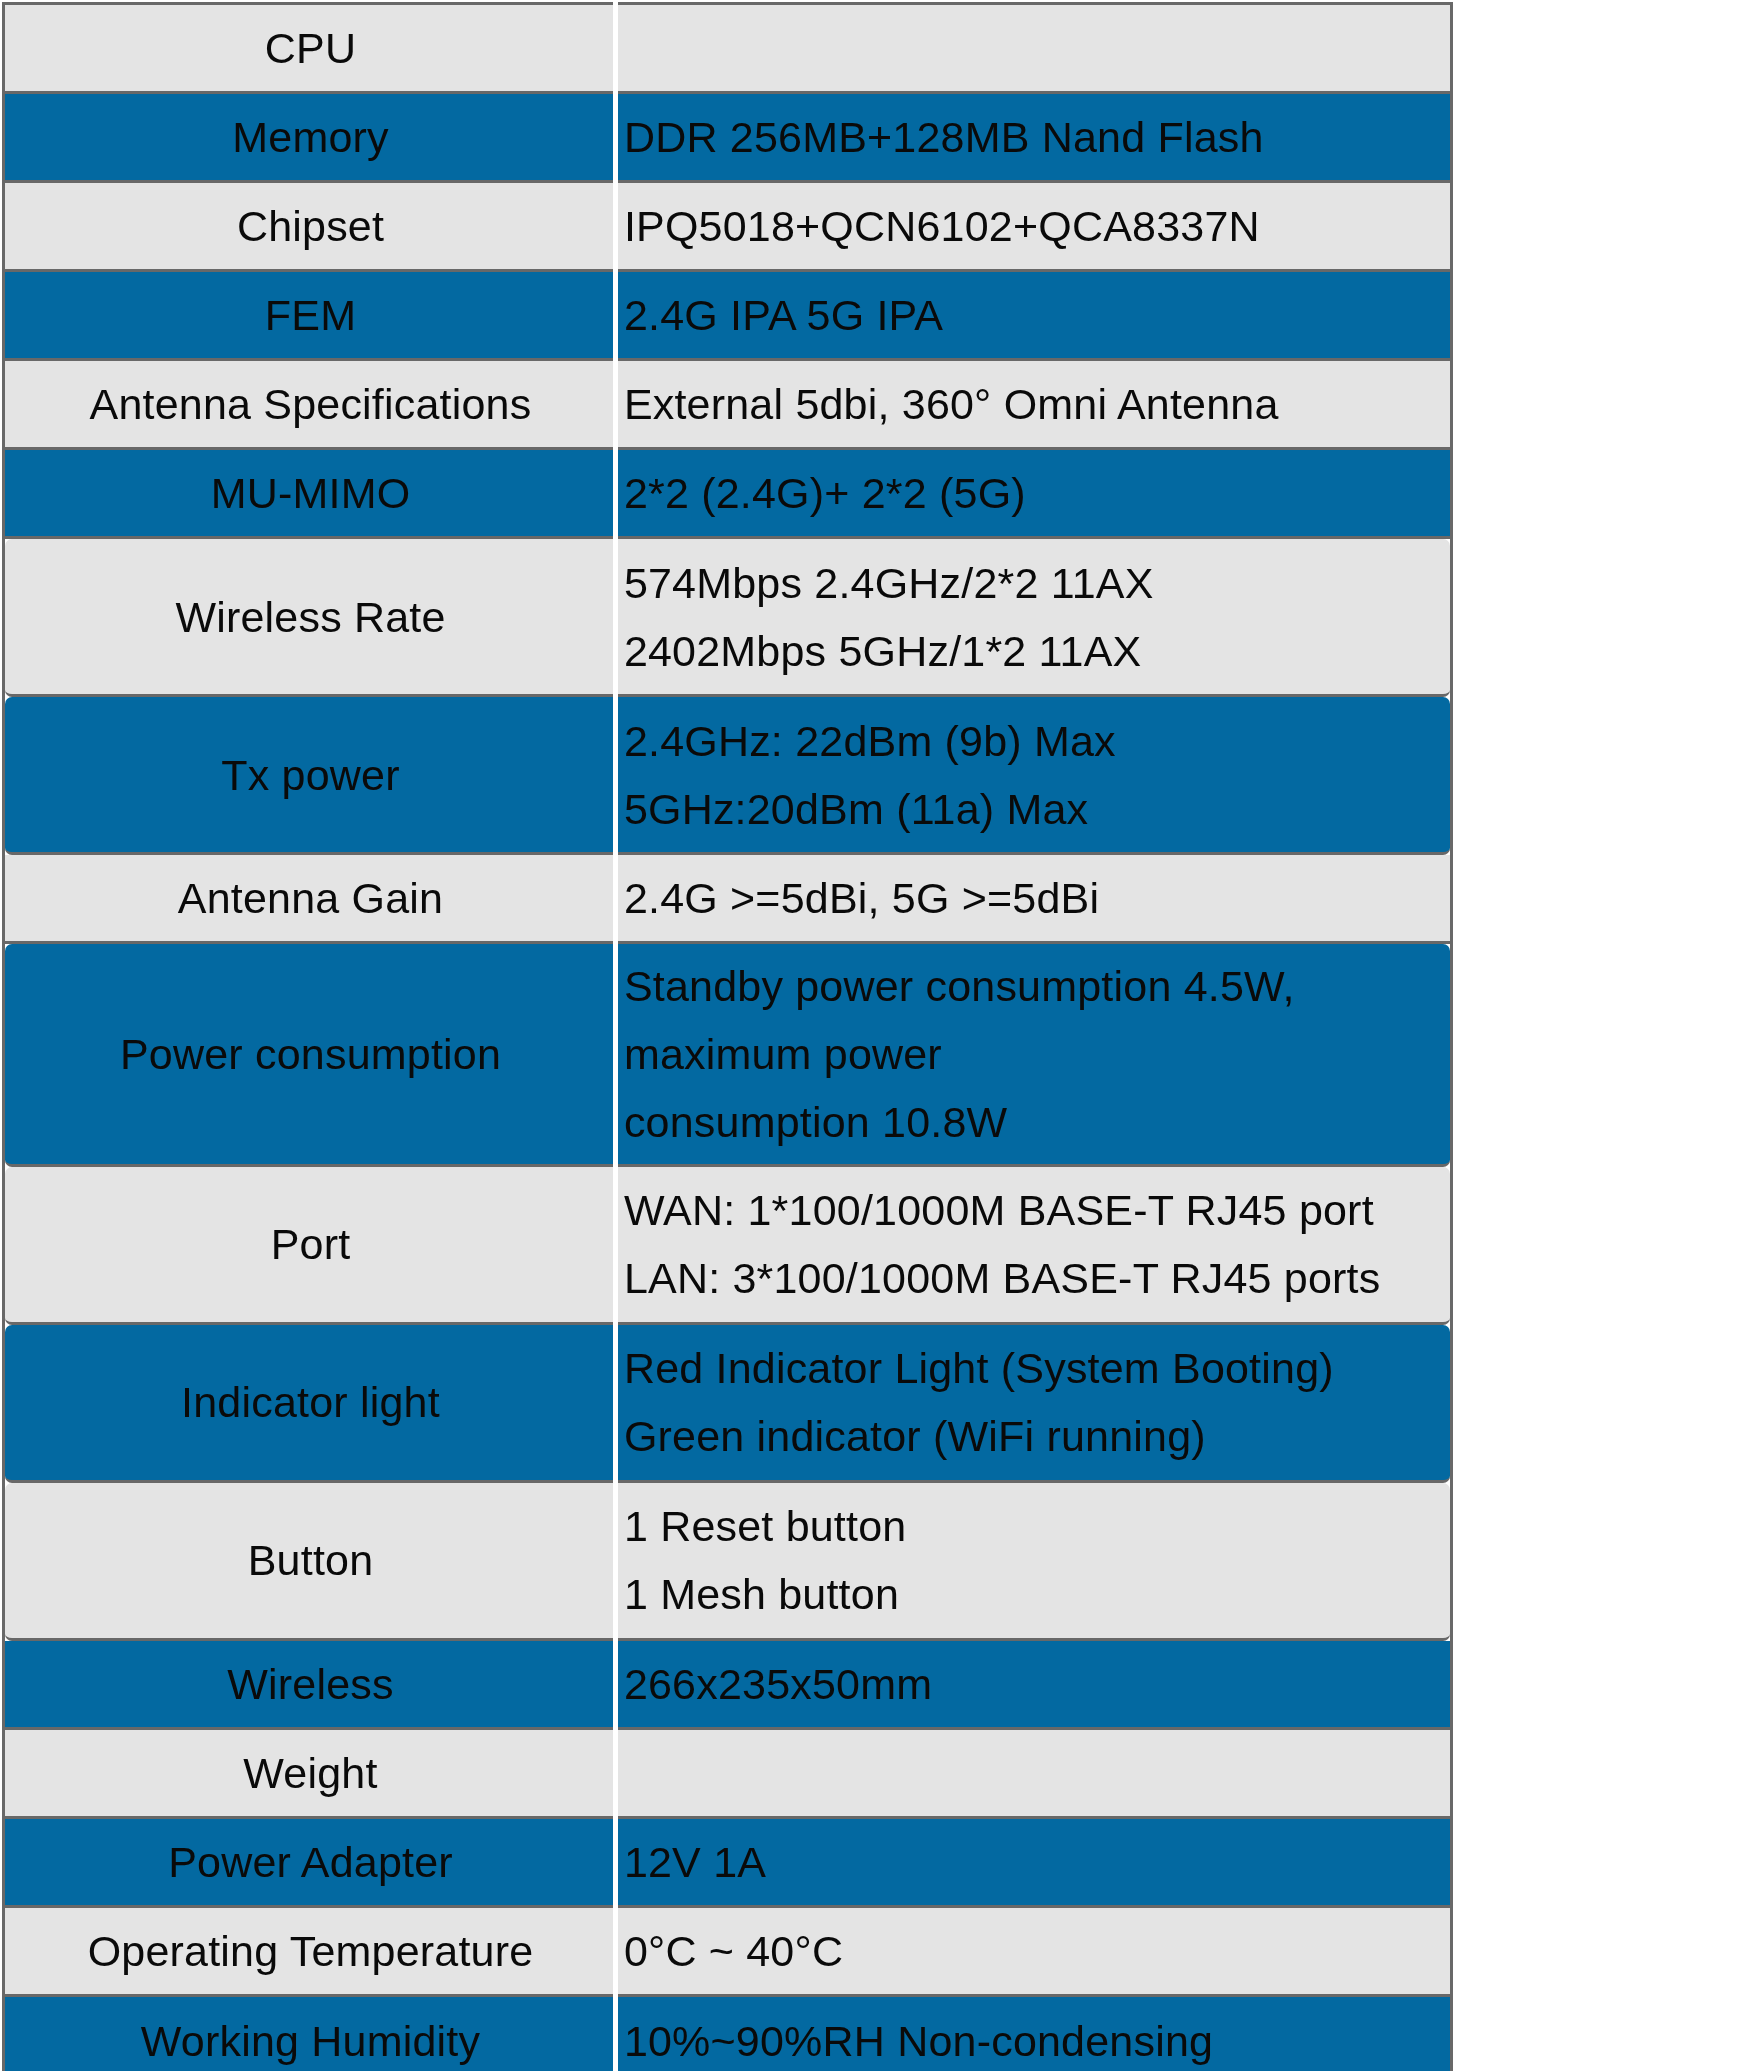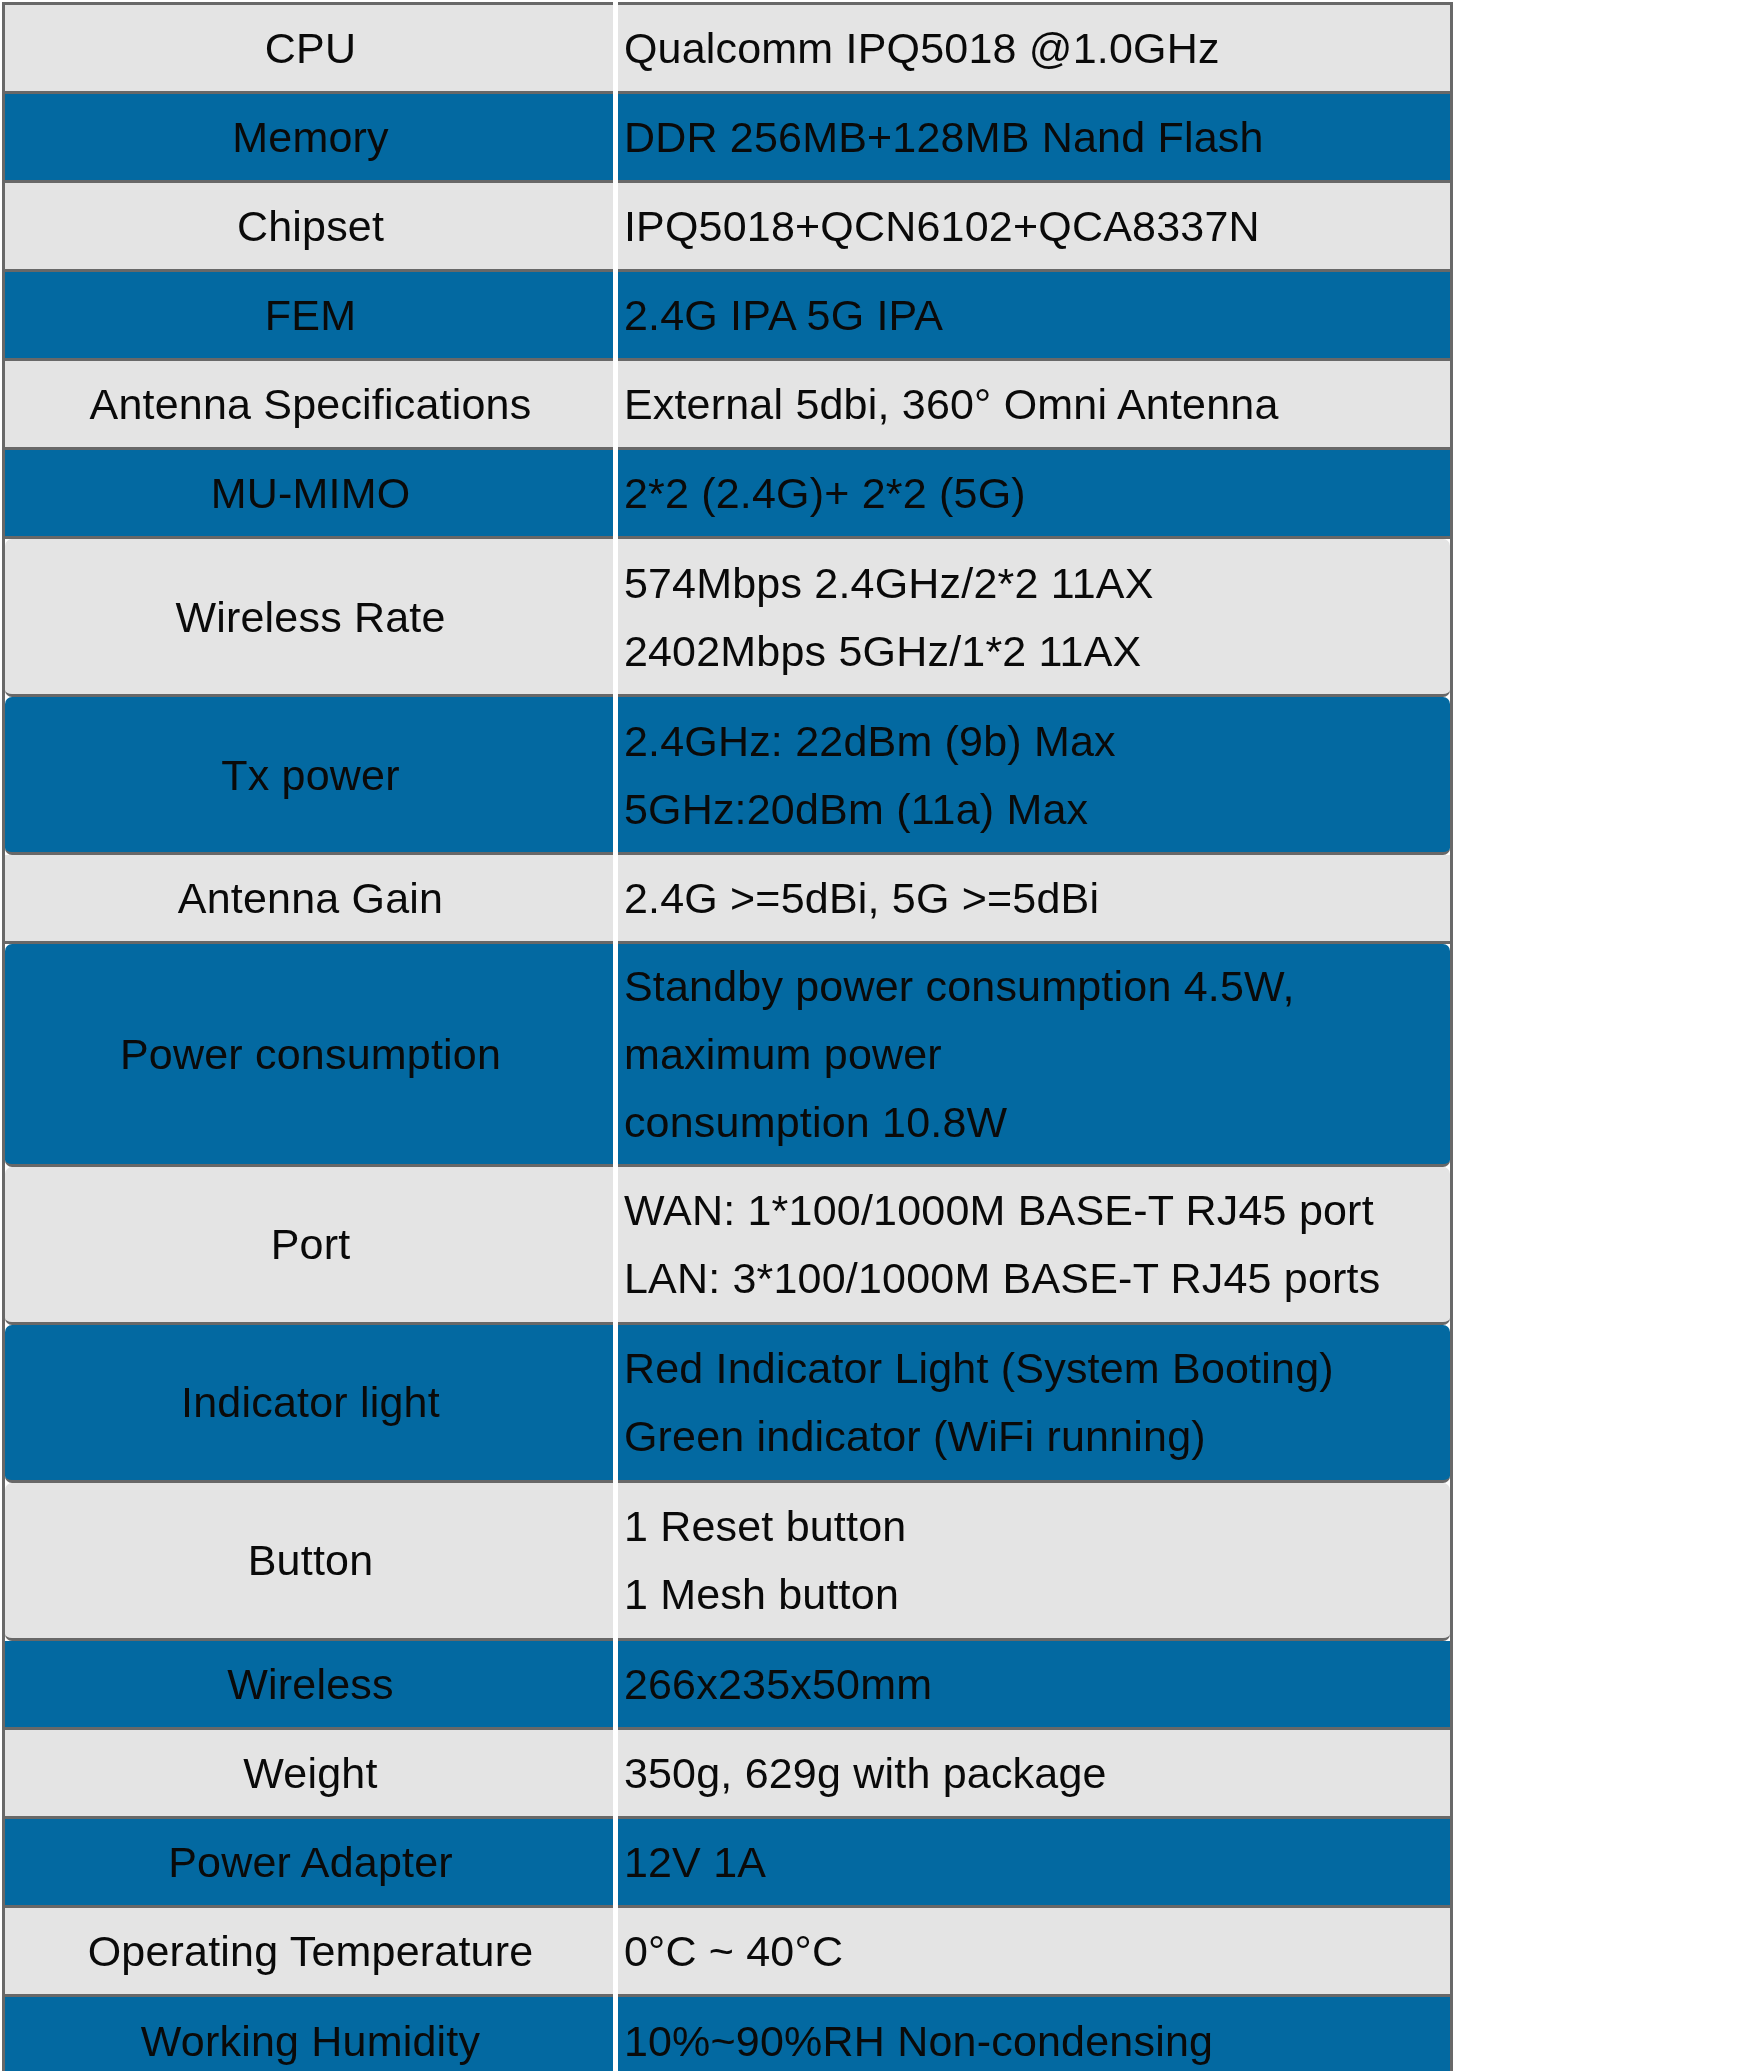--- a/index.html
+++ b/index.html
@@ -60,21 +60,20 @@
     pointer-events: none;
   }
 </style>
 </head>
 <body>
 
 <div class="spec-table">
   <div id="rows-mount">
       <div class="row alt">
         <div class="cell label">CPU</div>
-        <div class="cell value">Qualcomm IPQ5018 @1.0GHz</div>
       </div>
       <div class="row">
         <div class="cell label">Memory</div>
         <div class="cell value">DDR 256MB+128MB Nand Flash</div>
       </div>
       <div class="row alt">
         <div class="cell label">Chipset</div>
         <div class="cell value">IPQ5018+QCN6102+QCA8337N</div>
       </div>
       <div class="row">
@@ -122,21 +121,20 @@
         <div class="cell label">Button</div>
         <div class="cell value">1 Reset button
 1 Mesh button</div>
       </div>
       <div class="row">
         <div class="cell label">Wireless</div>
         <div class="cell value">266x235x50mm</div>
       </div>
       <div class="row alt">
         <div class="cell label">Weight</div>
-        <div class="cell value">350g, 629g with package</div>
       </div>
       <div class="row">
         <div class="cell label">Power Adapter</div>
         <div class="cell value">12V 1A</div>
       </div>
       <div class="row alt">
         <div class="cell label">Operating Temperature</div>
         <div class="cell value">0°C ~ 40°C</div>
       </div>
       <div class="row">

